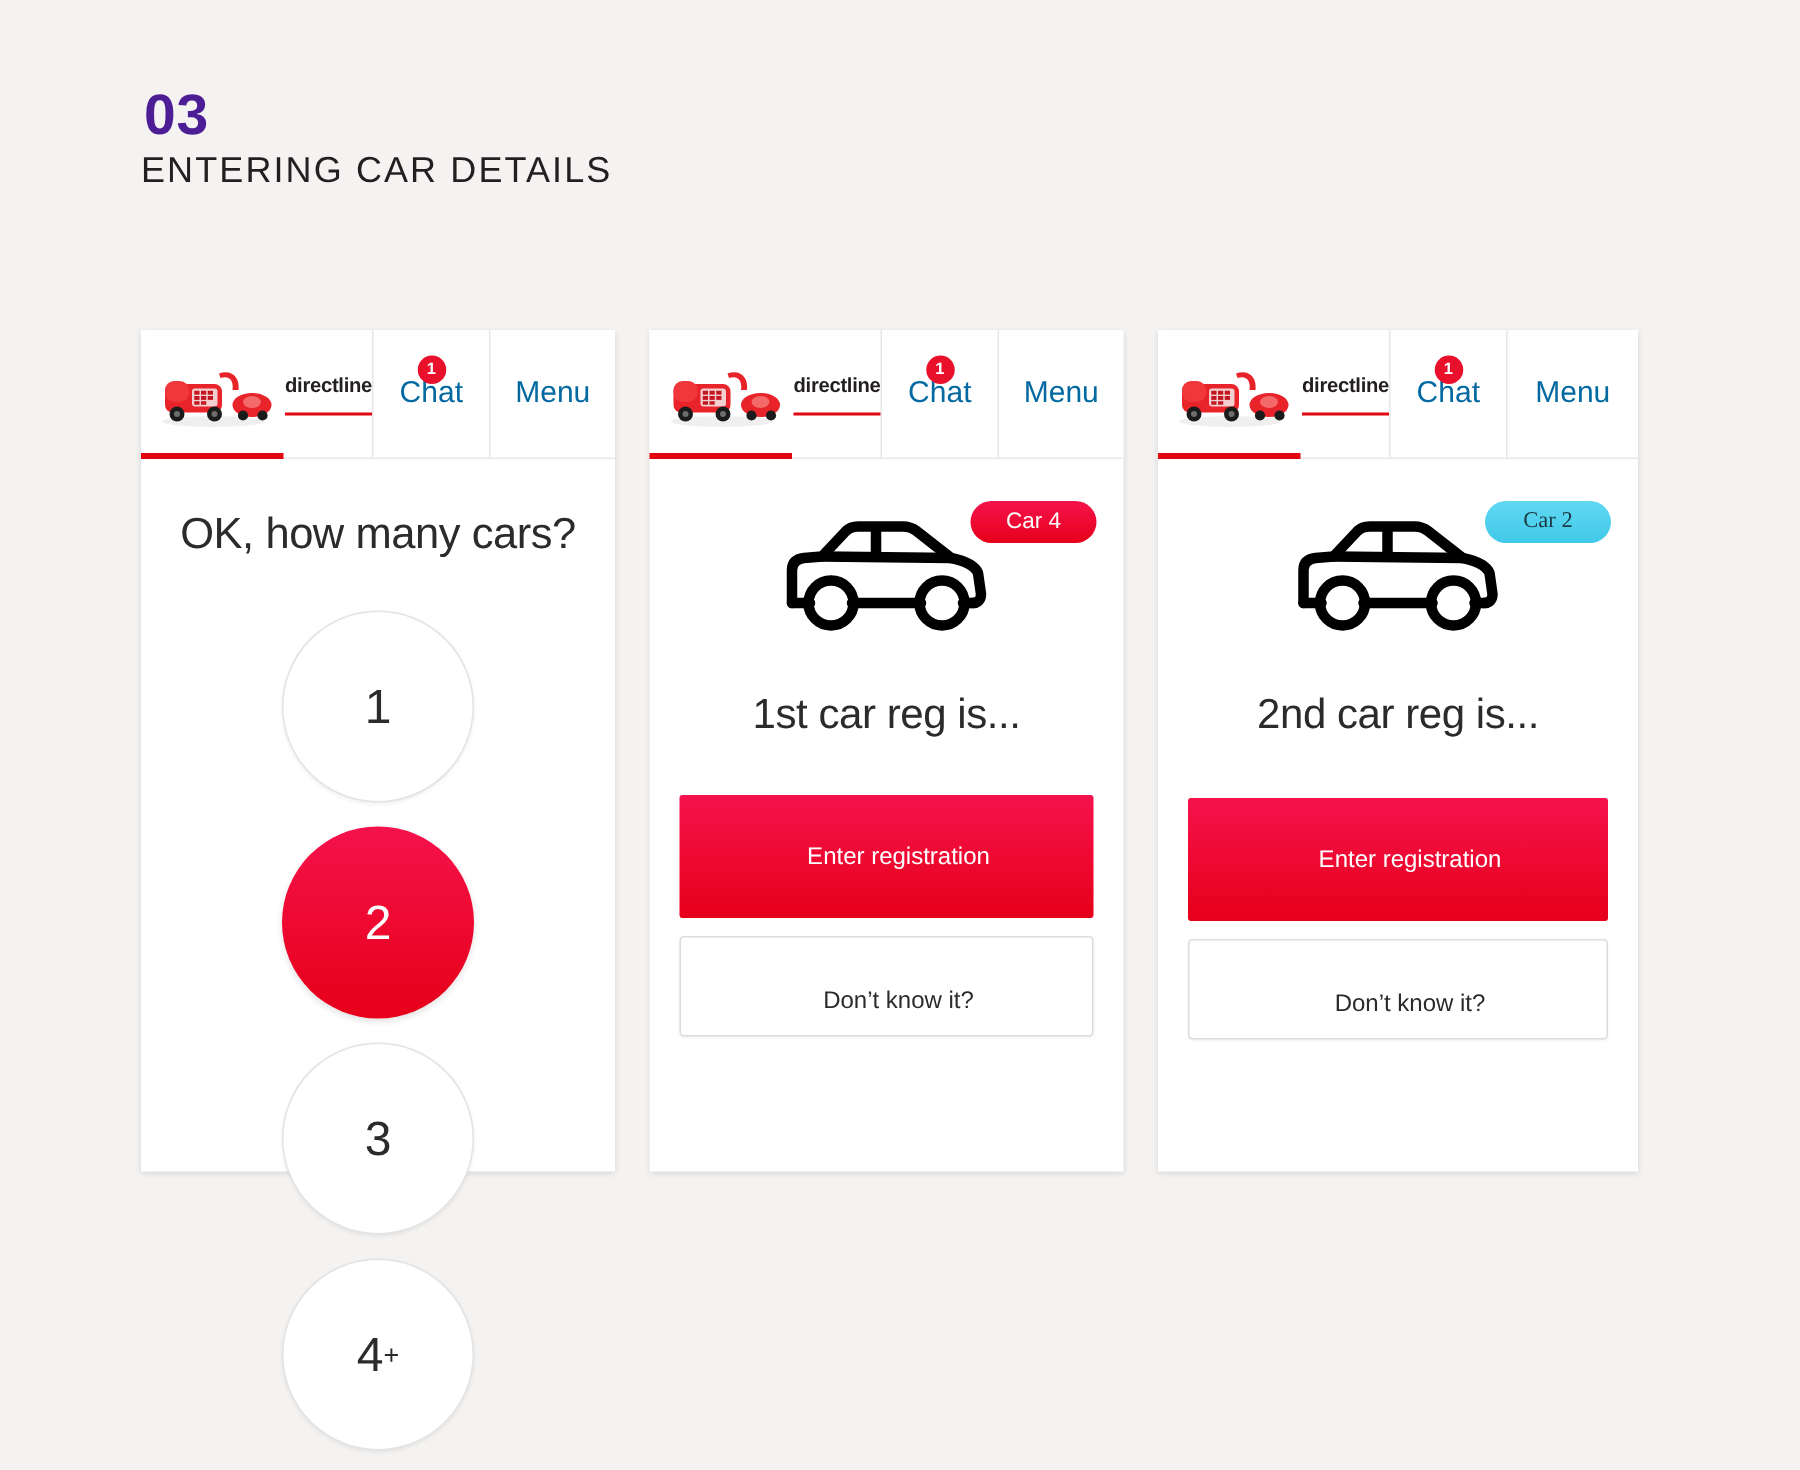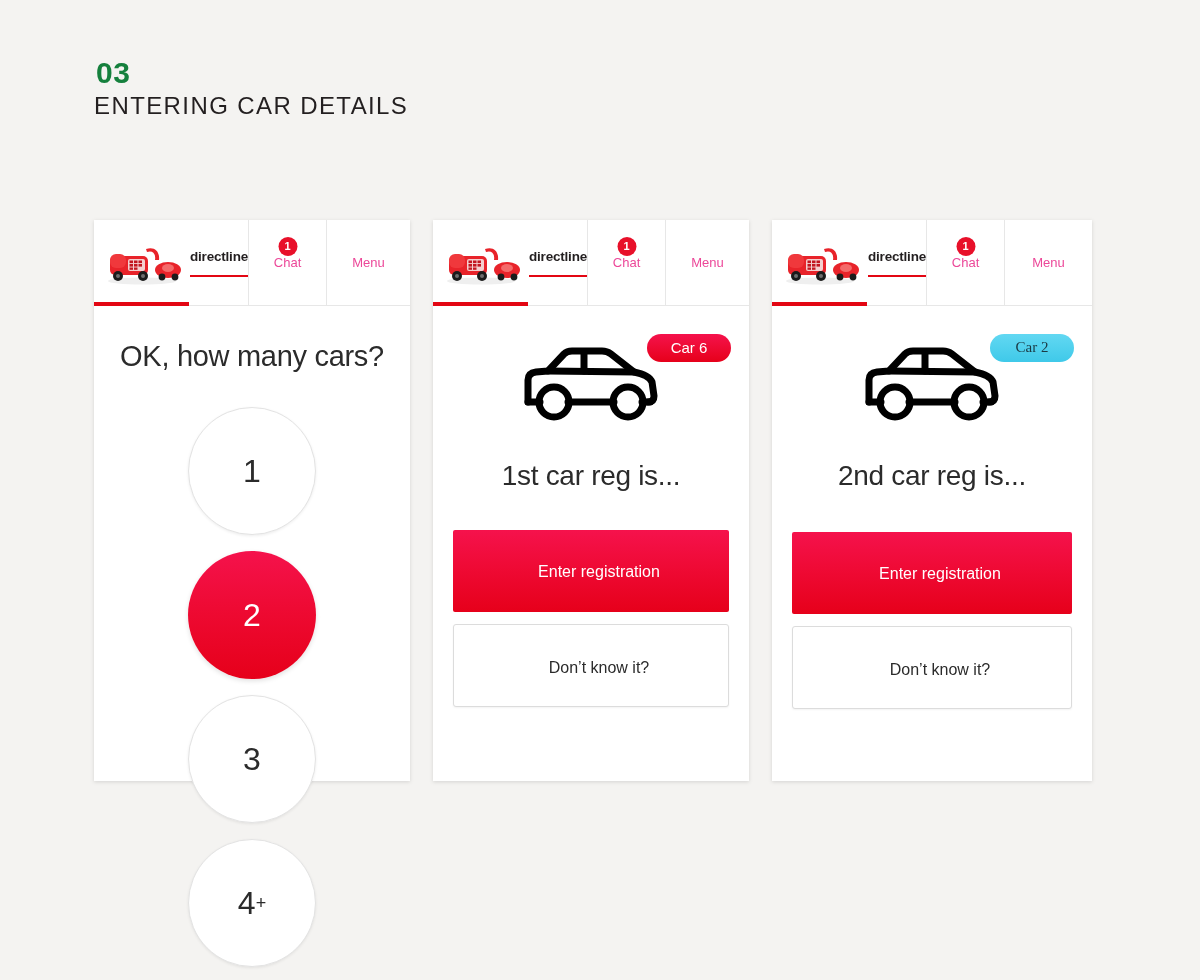--- a/index.html
+++ b/index.html
@@ -17,22 +17,22 @@
 
   
   .page-heading {
     position: absolute;
     left: 94px;
     top: 58px;
   }
   .heading-number {
     font-family: "Liberation Sans", sans-serif;
     font-weight: bold;
-    font-size: 30px;
-    color: #15803d;
+    font-size: 38px;
+    color: #4c1d95;
     letter-spacing: 0.5px;
     line-height: 1;
     margin: 0 0 6px 2px;
   }
   .heading-title {
     font-family: "Liberation Sans", sans-serif;
     font-weight: 400;
     font-size: 24px;
     color: #231f20;
     letter-spacing: 1.4px;
@@ -116,22 +116,22 @@
     position: absolute;
     left: 0; right: 0;
     bottom: 0;
     height: 2px;
     background: #e30613;
   }
 
   .chat-cell { flex: 0 0 78px; }
   .menu-cell { flex: 1 1 auto; }
   .tab-label {
-    font-size: 13px;
-    color: #ec4899;
+    font-size: 20px;
+    color: #0369a1;
     font-weight: 400;
   }
   .chat-badge {
     position: absolute;
     top: 17px;
     left: 50%;
     transform: translateX(-50%);
     width: 19px;
     height: 19px;
     border-radius: 50%;
@@ -253,21 +253,21 @@
   .btn-primary {
     margin-top: 38px;
     height: 82px;
     line-height: 82px;
     background: linear-gradient(180deg, #f5124c 0%, #ef0a35 45%, #e6001a 100%);
     color: #ffffff;
     border-radius: 2px;
   }
   .btn-secondary {
     margin-top: 12px;
-    height: 83px;
+    height: 67px;
     line-height: 83px;
     background: #ffffff;
     color: #2b2b2b;
     border: 1px solid #dcdcdc;
     border-radius: 3px;
     box-shadow: 0 1px 2px rgba(0,0,0,0.05);
   }
   .phone-3 .btn-primary { margin-top: 40px; }
 </style>
 </head>
@@ -391,21 +391,21 @@
             <g fill="none" stroke="#000000" stroke-width="7" stroke-linejoin="round" stroke-linecap="round">
               <path d="M10 62 L10 40 Q10 33 18 32 L30 31 L46 14 Q49 11 54 11 L84 11 Q89 11 93 14 L116 32 Q131 35 134 42 L136 56 Q136 62 130 62"></path>
               <path d="M10 62 L22 62 M50 62 L96 62 M124 62 L132 62"></path>
               <path d="M66 12 L66 31"></path>
               <path d="M30 31 L116 32"></path>
             </g>
             <circle cx="36" cy="62" r="15" fill="none" stroke="#000000" stroke-width="7"></circle>
             <circle cx="110" cy="62" r="15" fill="none" stroke="#000000" stroke-width="7"></circle>
           </svg>
         </span>
-        <span class="car-badge red">Car 6</span>
+        <span class="car-badge red">Car 4</span>
       </div>
       <h1 class="reg-title">1st car reg is...</h1>
       <button class="btn btn-primary">Enter registration</button>
       <button class="btn btn-secondary">Don’t know it?</button>
     </div>
   </div>
 
   <div class="phone phone-3">
     <div class="app-header">
       <div class="header-cell brand-cell">

